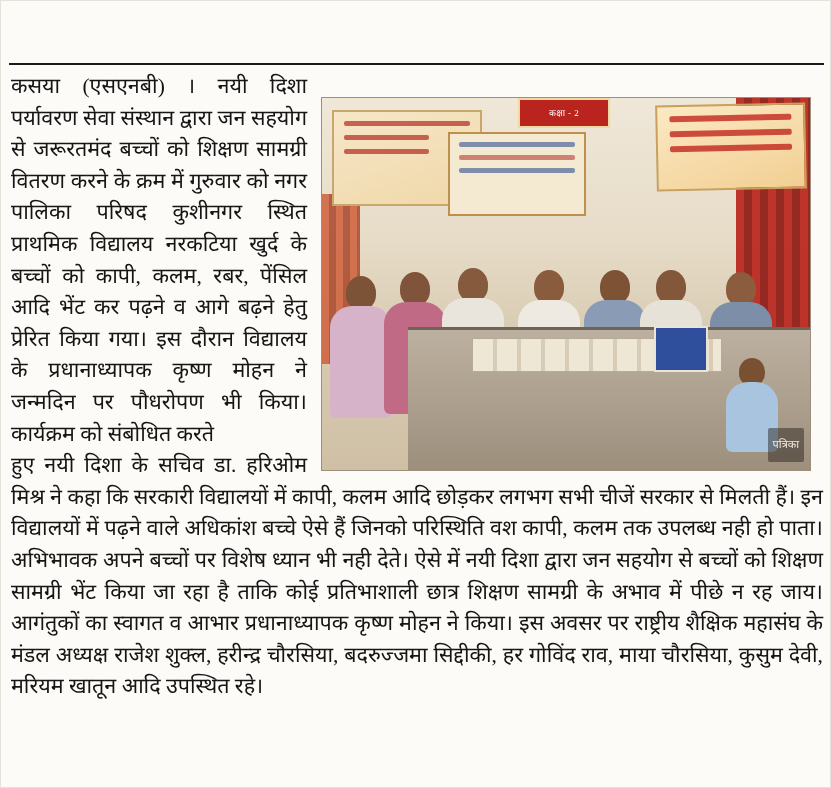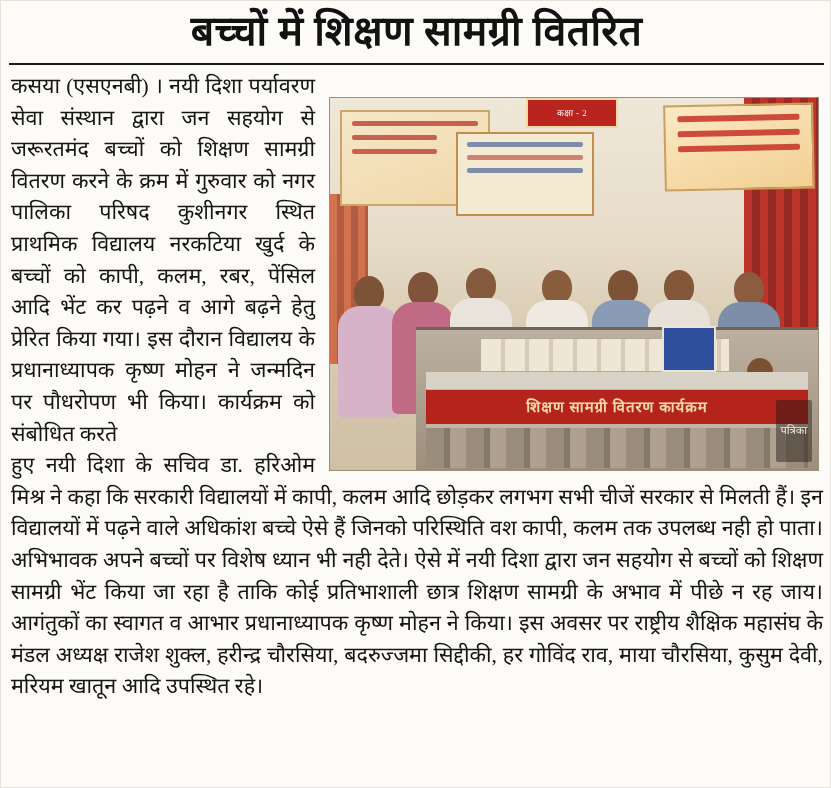--- a/index.html
+++ b/index.html
@@ -57,21 +57,21 @@
     text-justify: inter-word;
   }
   .dateline {
     font-weight: normal;
   }
   
   .photo {
     float: right;
     width: 488px;
     height: 372px;
-    margin: 26px 4px 8px 14px;
+    margin: 26px 12px 8px 14px;
     position: relative;
     overflow: hidden;
     border: 1px solid #9d8f7e;
     background: #c9b9a4;
   }
   
   .ph-wall {
     position: absolute;
     left: 0; top: 0; width: 100%; height: 100%;
     background:
@@ -223,34 +223,31 @@
   .p7 .body { background: #7d8fa8; height: 120px; }
   .p8 { left: 404px; bottom: 18px; }
   .p8 .head { width: 26px; height: 28px; background: #7a5032; }
   .p8 .body { width: 52px; height: 70px; background: #a9c4de; }
   .ph-credit {
     position: absolute;
     right: 6px; bottom: 8px;
     font-size: 11px;
     color: #f3ece0;
     background: rgba(30,25,20,.45);
-    padding: 15px 5px;
+    padding: 1px 5px;
     border-radius: 2px;
   }
   .clearfix::after { content: ""; display: block; clear: both; }
   p { margin: 0; }
 </style>
 </head>
 <body>
 
 <div class="page">
 
-  <div class="headline-wrap">
-    <div class="headline">बच्चों में शिक्षण सामग्री वितरित</div>
-  </div>
 
   <div class="rule"></div>
 
   <div class="article clearfix">
 
     <div class="photo">
       <div class="ph-wall"></div>
       <div class="ph-curtain"></div>
       <div class="ph-curtain-l"></div>
 
@@ -307,26 +304,20 @@
 
       <div class="ph-table"></div>
       <div class="ph-books"></div>
       <div class="ph-bag"></div>
 
       <div class="person p8">
         <div class="head"></div>
         <div class="body"></div>
       </div>
 
-      <div class="ph-tablecloth">
-        <div class="band">
-          <span>शिक्षण सामग्री वितरण कार्यक्रम</span>
-        </div>
-        <div class="strip"></div>
-      </div>
 
       <div class="ph-credit">पत्रिका</div>
     </div>
 
     <p><span class="dateline">कसया (एसएनबी) ।</span><span> नयी दिशा पर्यावरण सेवा संस्थान द्वारा जन सहयोग से जरूरतमंद बच्चों को शिक्षण सामग्री वितरण करने के क्रम में गुरुवार को नगर पालिका परिषद कुशीनगर स्थित प्राथमिक विद्यालय नरकटिया खुर्द के बच्चों को कापी, कलम, रबर, पेंसिल आदि भेंट कर पढ़ने व आगे बढ़ने हेतु प्रेरित किया गया। इस दौरान विद्यालय के प्रधानाध्यापक कृष्ण मोहन ने जन्मदिन पर पौधरोपण भी किया। कार्यक्रम को संबोधित करते</span></p>
 
     <p>हुए नयी दिशा के सचिव डा. हरिओम मिश्र ने कहा कि सरकारी विद्यालयों में कापी, कलम आदि छोड़कर लगभग सभी चीजें सरकार से मिलती हैं। इन विद्यालयों में पढ़ने वाले अधिकांश बच्चे ऐसे हैं जिनको परिस्थिति वश कापी, कलम तक उपलब्ध नही हो पाता। अभिभावक अपने बच्चों पर विशेष ध्यान भी नही देते। ऐसे में नयी दिशा द्वारा जन सहयोग से बच्चों को शिक्षण सामग्री भेंट किया जा रहा है ताकि कोई प्रतिभाशाली छात्र शिक्षण सामग्री के अभाव में पीछे न रह जाय। आगंतुकों का स्वागत व आभार प्रधानाध्यापक कृष्ण मोहन ने किया। इस अवसर पर राष्ट्रीय शैक्षिक महासंघ के मंडल अध्यक्ष राजेश शुक्ल, हरीन्द्र चौरसिया, बदरुज्जमा सिद्दीकी, हर गोविंद राव, माया चौरसिया, कुसुम देवी, मरियम खातून आदि उपस्थित रहे।</p>
   </div>
 
 </div>

